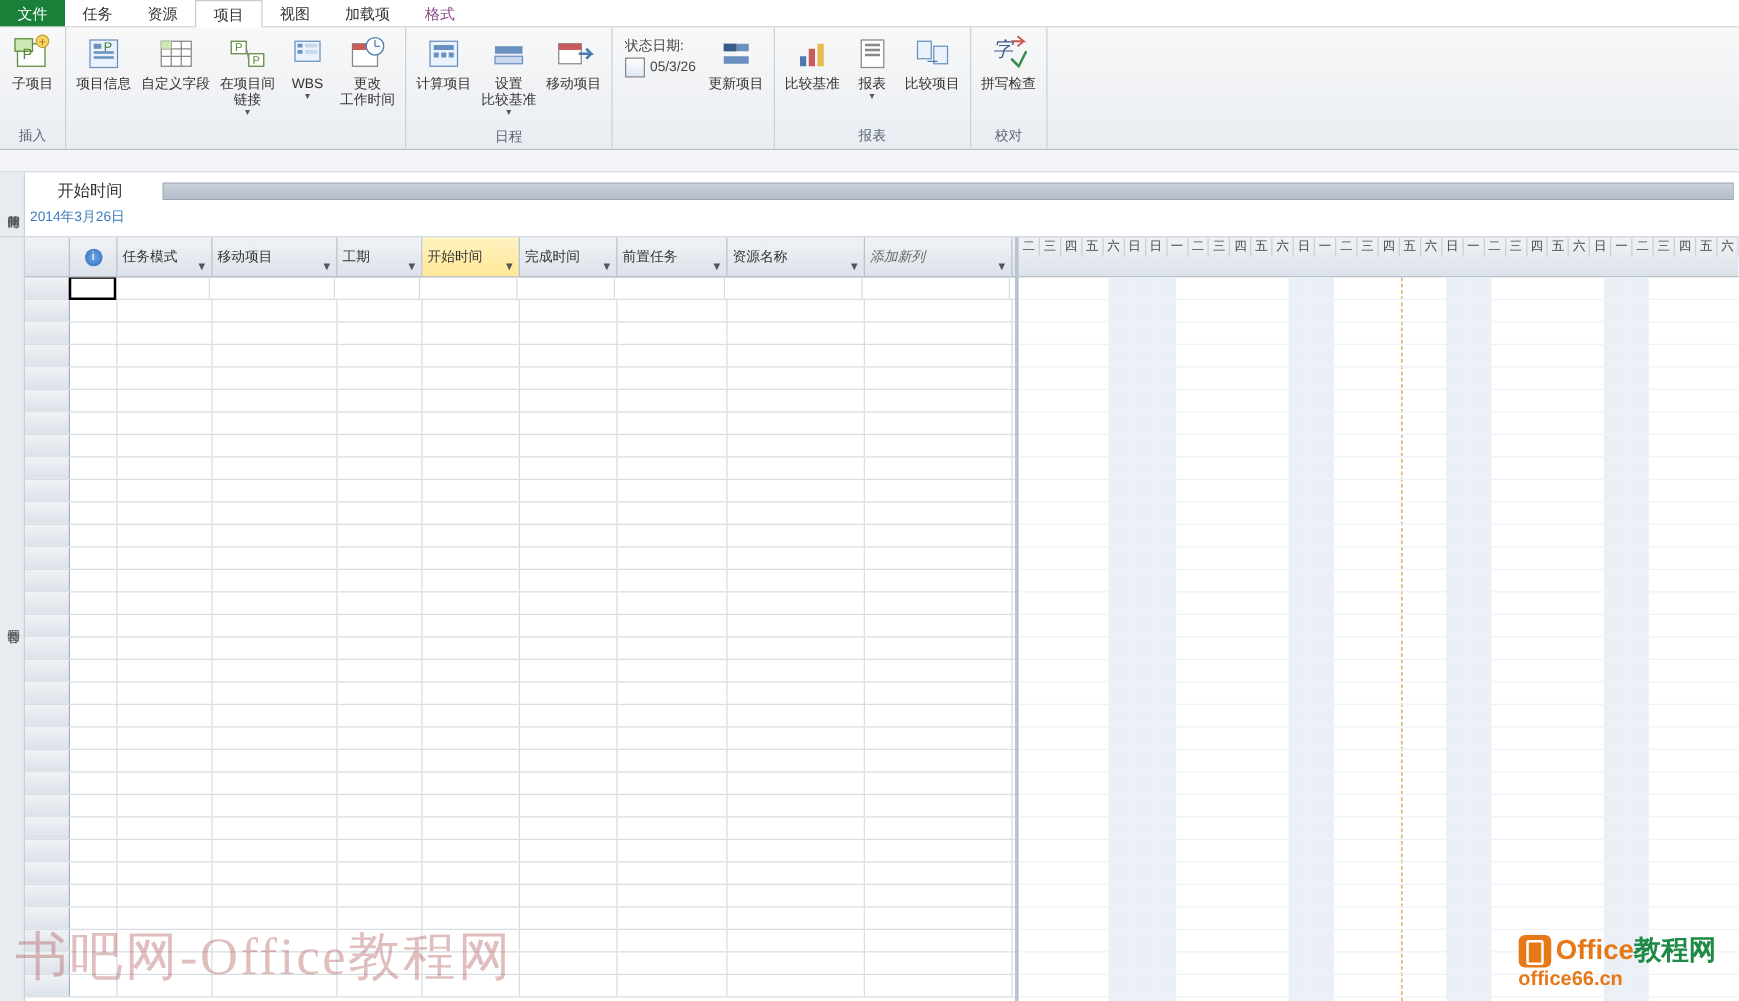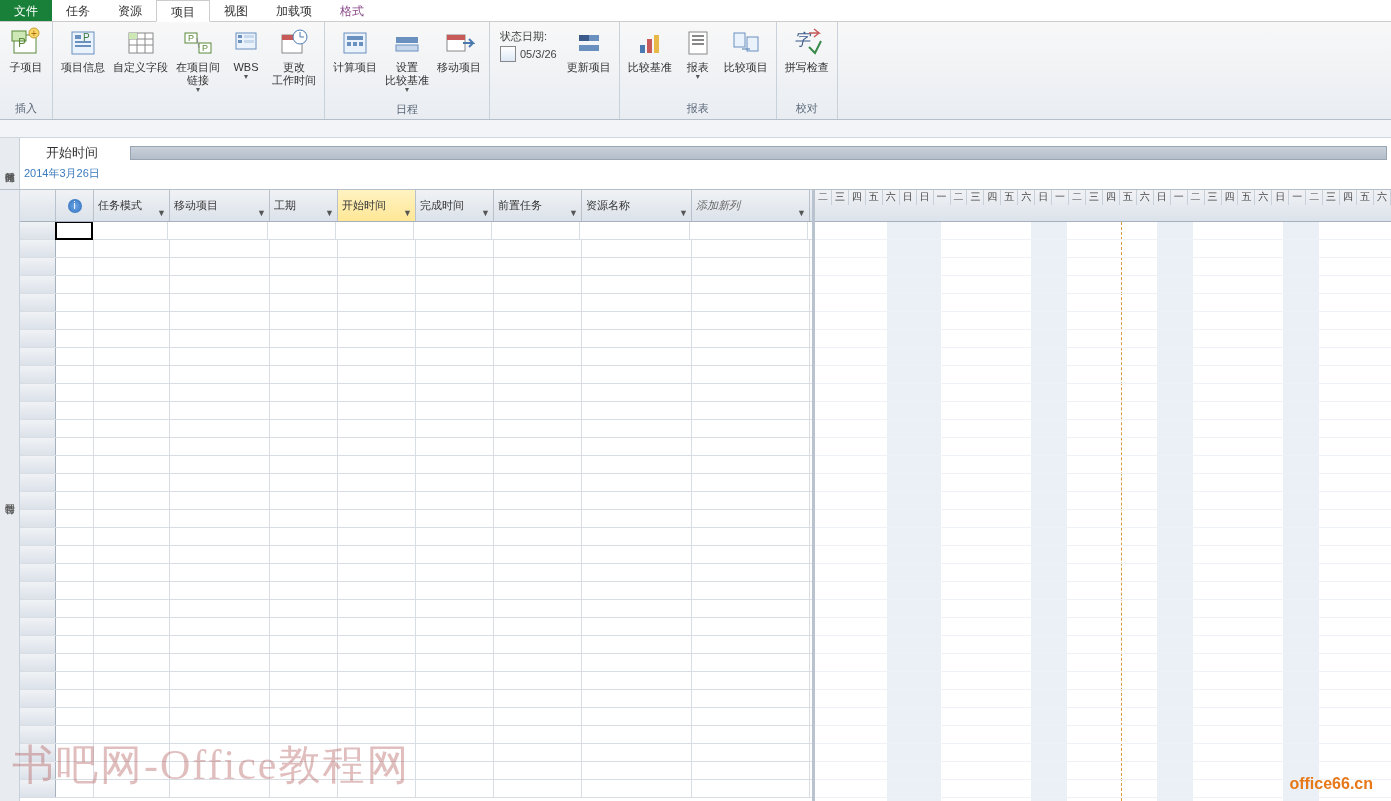--- a/index.html
+++ b/index.html
@@ -841,14 +841,15 @@
         <div class="grow-line" style="top: 504px;"></div>
         <div class="grow-line" style="top: 522px;"></div>
         <div class="grow-line" style="top: 540px;"></div>
         <div class="grow-line" style="top: 558px;"></div>
       </div>
   </div>
 </div>
 
 <div class="wm-left">书吧网-Office教程网</div>
 <div class="wm-right">
+  <div class="l1"><span class="wm-logo"></span><span class="o">Office</span><span class="g">教程网</span></div>
   <div class="l2">office66.cn</div>
 </div>
 
 </body></html>

